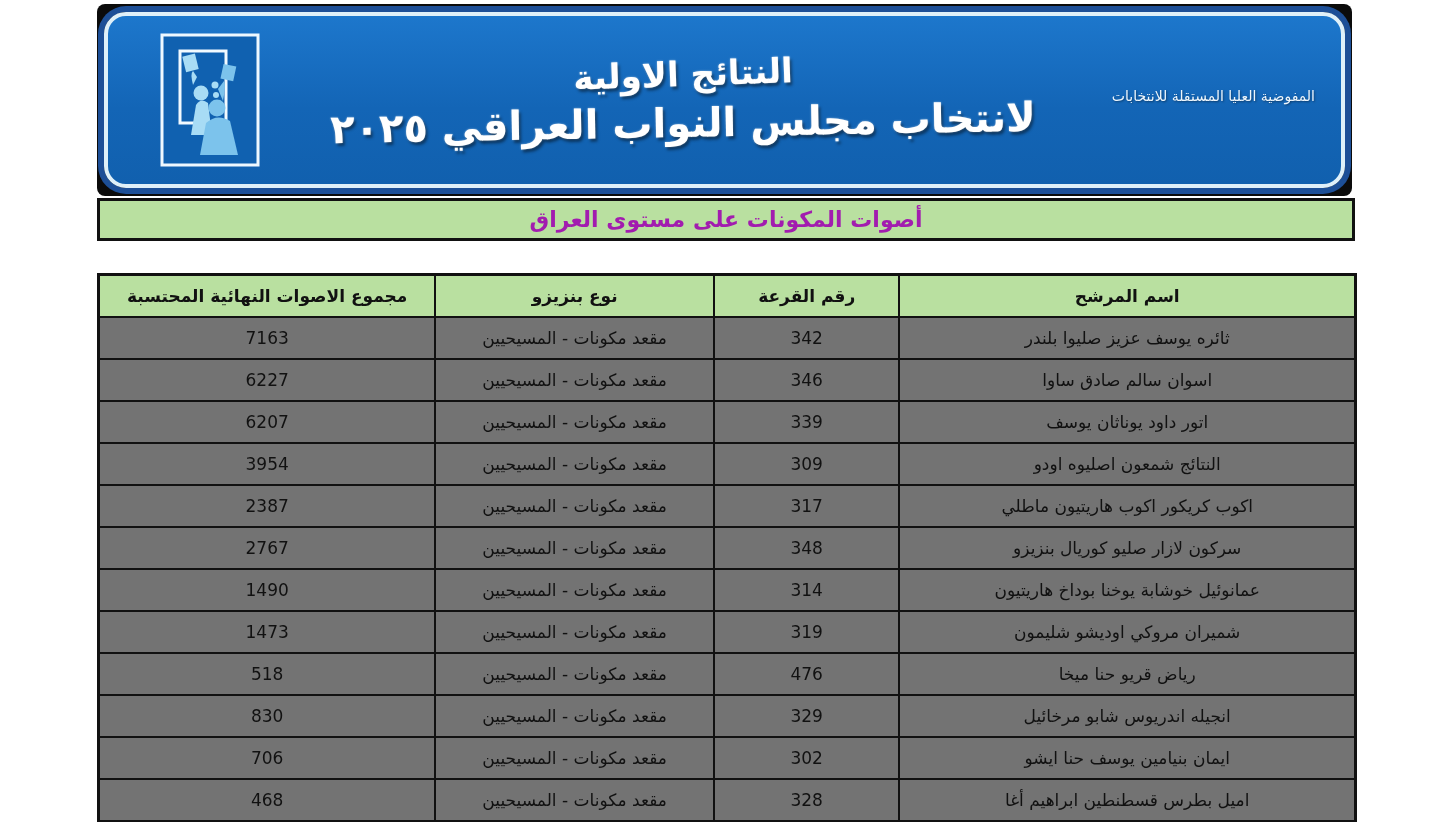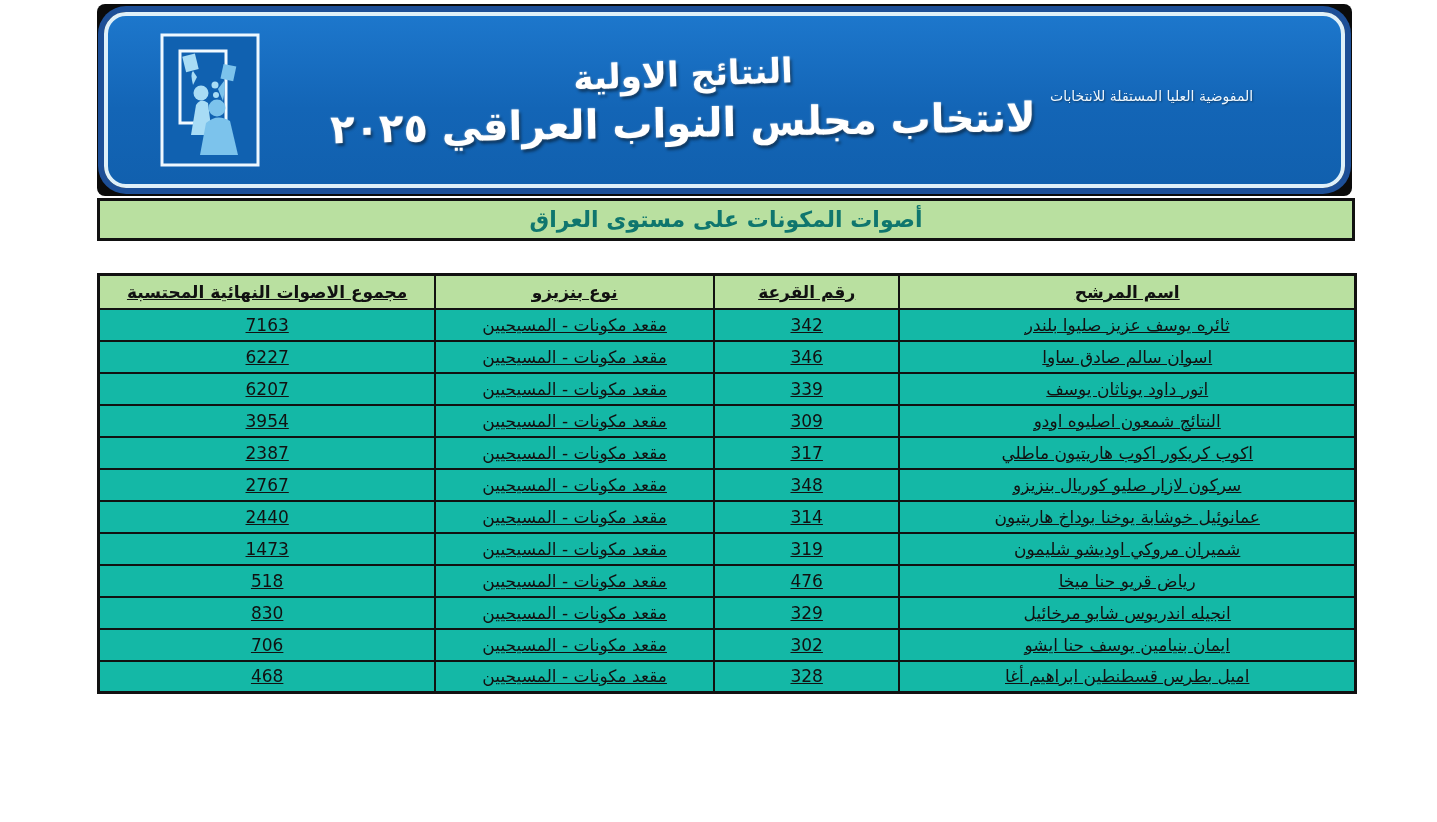--- a/index.html
+++ b/index.html
@@ -38,49 +38,49 @@
     color:#fff;font-size:34px;font-weight:bold;letter-spacing:1px;
     text-shadow:2px 3px 3px rgba(0,0,0,0.45),0 0 2px rgba(255,255,255,0.6);
     transform:rotate(-2deg);margin-bottom:6px;
   }
   .banner-title-2{
     color:#fff;font-size:40px;font-weight:bold;letter-spacing:1px;
     text-shadow:2px 3px 3px rgba(0,0,0,0.45),0 0 2px rgba(255,255,255,0.6);
     transform:rotate(-1deg);
   }
   .org-block{
-    flex:0 0 auto;width:265px;margin-right:26px;text-align:left;direction:rtl;
+    flex:0 0 auto;width:265px;margin-right:26px;text-align:right;direction:rtl;
     color:#eef6fc;text-shadow:1px 1px 2px rgba(0,0,0,0.4);
   }
   .org-line-1{font-size:14px;margin-bottom:9px;}
   .org-line-2{font-size:15px;margin-bottom:11px;}
   .org-line-3{font-size:21px;}
 
   
   .section-bar{
     position:absolute;left:0;top:198px;width:1258px;height:43px;
     background:var(--section-green);border:3px solid var(--border-black);
     display:flex;align-items:center;justify-content:center;
   }
-  .section-bar span{font-size:22px;font-weight:bold;direction:rtl;color:#0f766e;}
+  .section-bar span{font-size:22px;font-weight:bold;direction:rtl;color:#a21caf;}
 
   
   table.results{
     position:absolute;left:0;top:273px;width:1260px;
     border-collapse:collapse;direction:rtl;table-layout:fixed;
   }
   table.results th,table.results td{
     border:2px solid var(--border-black);text-align:center;vertical-align:middle;
-    padding:2px 6px;overflow:hidden;white-space:nowrap;text-decoration:underline;
+    padding:10px 6px;overflow:hidden;white-space:nowrap;
   }
   table.results{border:3px solid var(--border-black);}
   table.results th{
     background:var(--section-green);height:34px;font-size:17px;font-weight:bold;
   }
-  table.results td{background:#14b8a6;height:32px;font-size:17px;}
+  table.results td{background:#737373;height:32px;font-size:17px;}
   td.num{font-size:19px;direction:ltr;}
   col.c-name{width:455px;} col.c-lottery{width:185px;}
   col.c-seat{width:278px;} col.c-votes{width:336px;}
 </style>
 </head>
 <body>
 
 <div class="content">
 
   <div class="banner-backing">
@@ -177,21 +177,21 @@
     <td>سركون لازار صليو كوريال بنزيزو</td>
     <td class="num">348</td>
     <td>مقعد مكونات - المسيحيين</td>
     <td class="num">2767</td>
   </tr>
 
   <tr>
     <td>عمانوئيل خوشابة يوخنا بوداخ  هاريتيون</td>
     <td class="num">314</td>
     <td>مقعد مكونات - المسيحيين</td>
-    <td class="num">2440</td>
+    <td class="num">1490</td>
   </tr>
 
   <tr>
     <td>شميران مروكي اوديشو شليمون</td>
     <td class="num">319</td>
     <td>مقعد مكونات - المسيحيين</td>
     <td class="num">1473</td>
   </tr>
 
   <tr>

